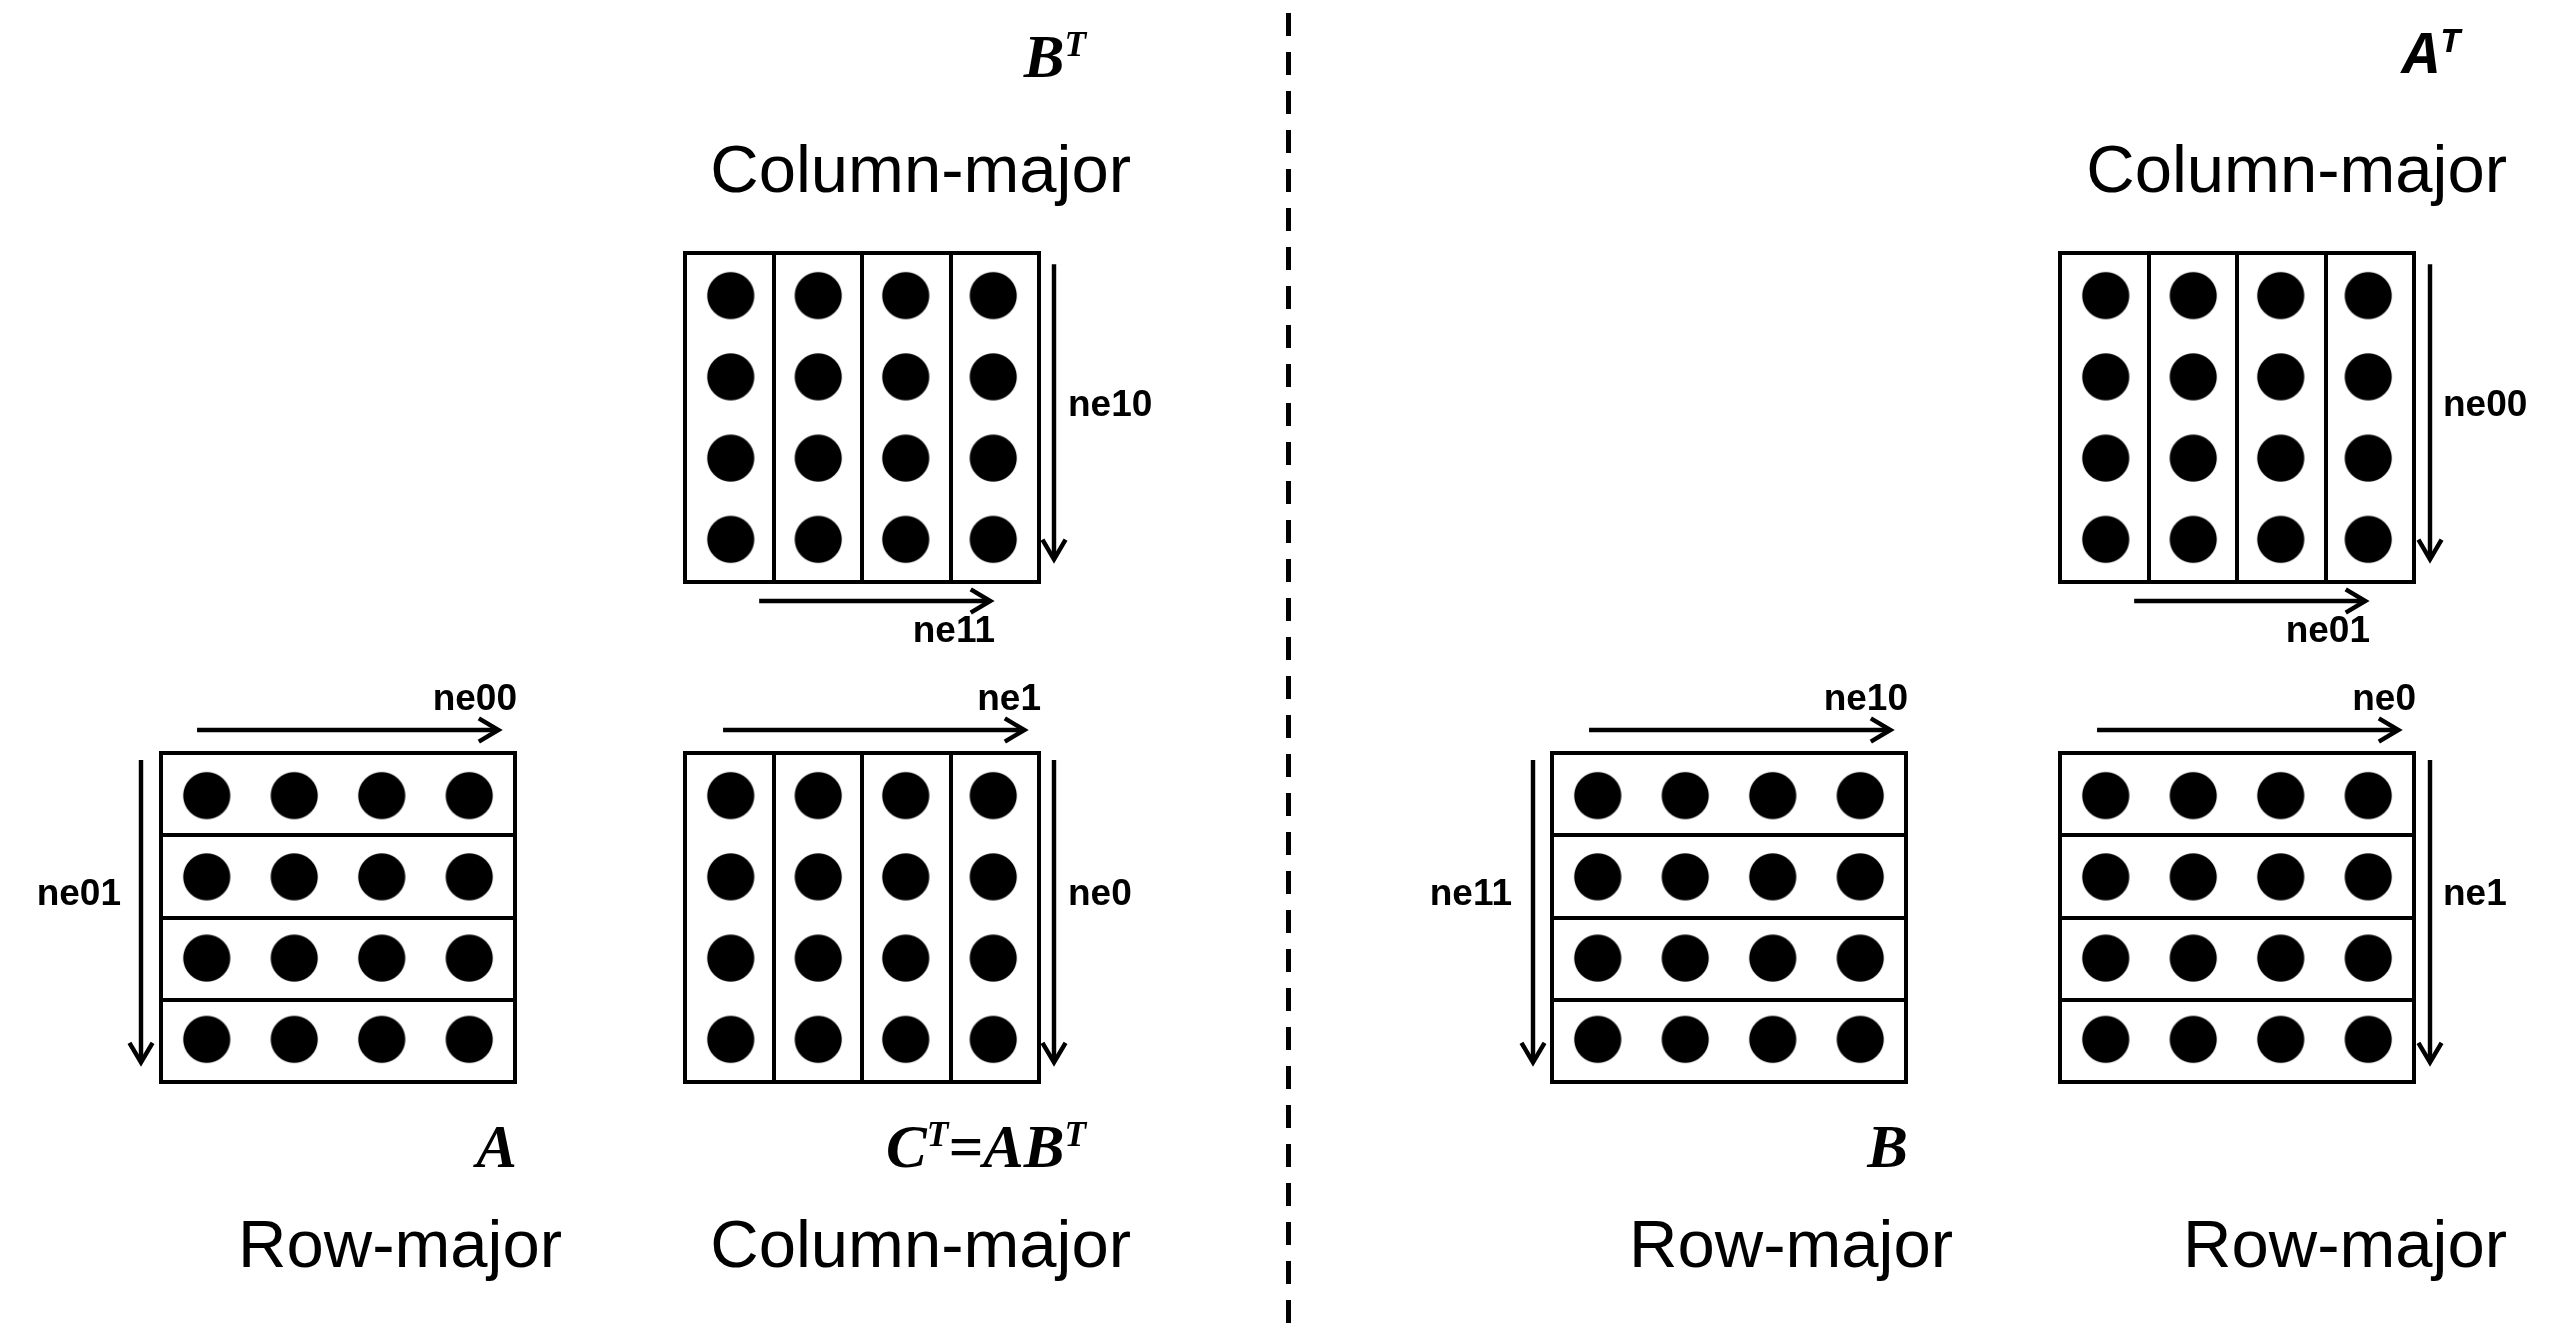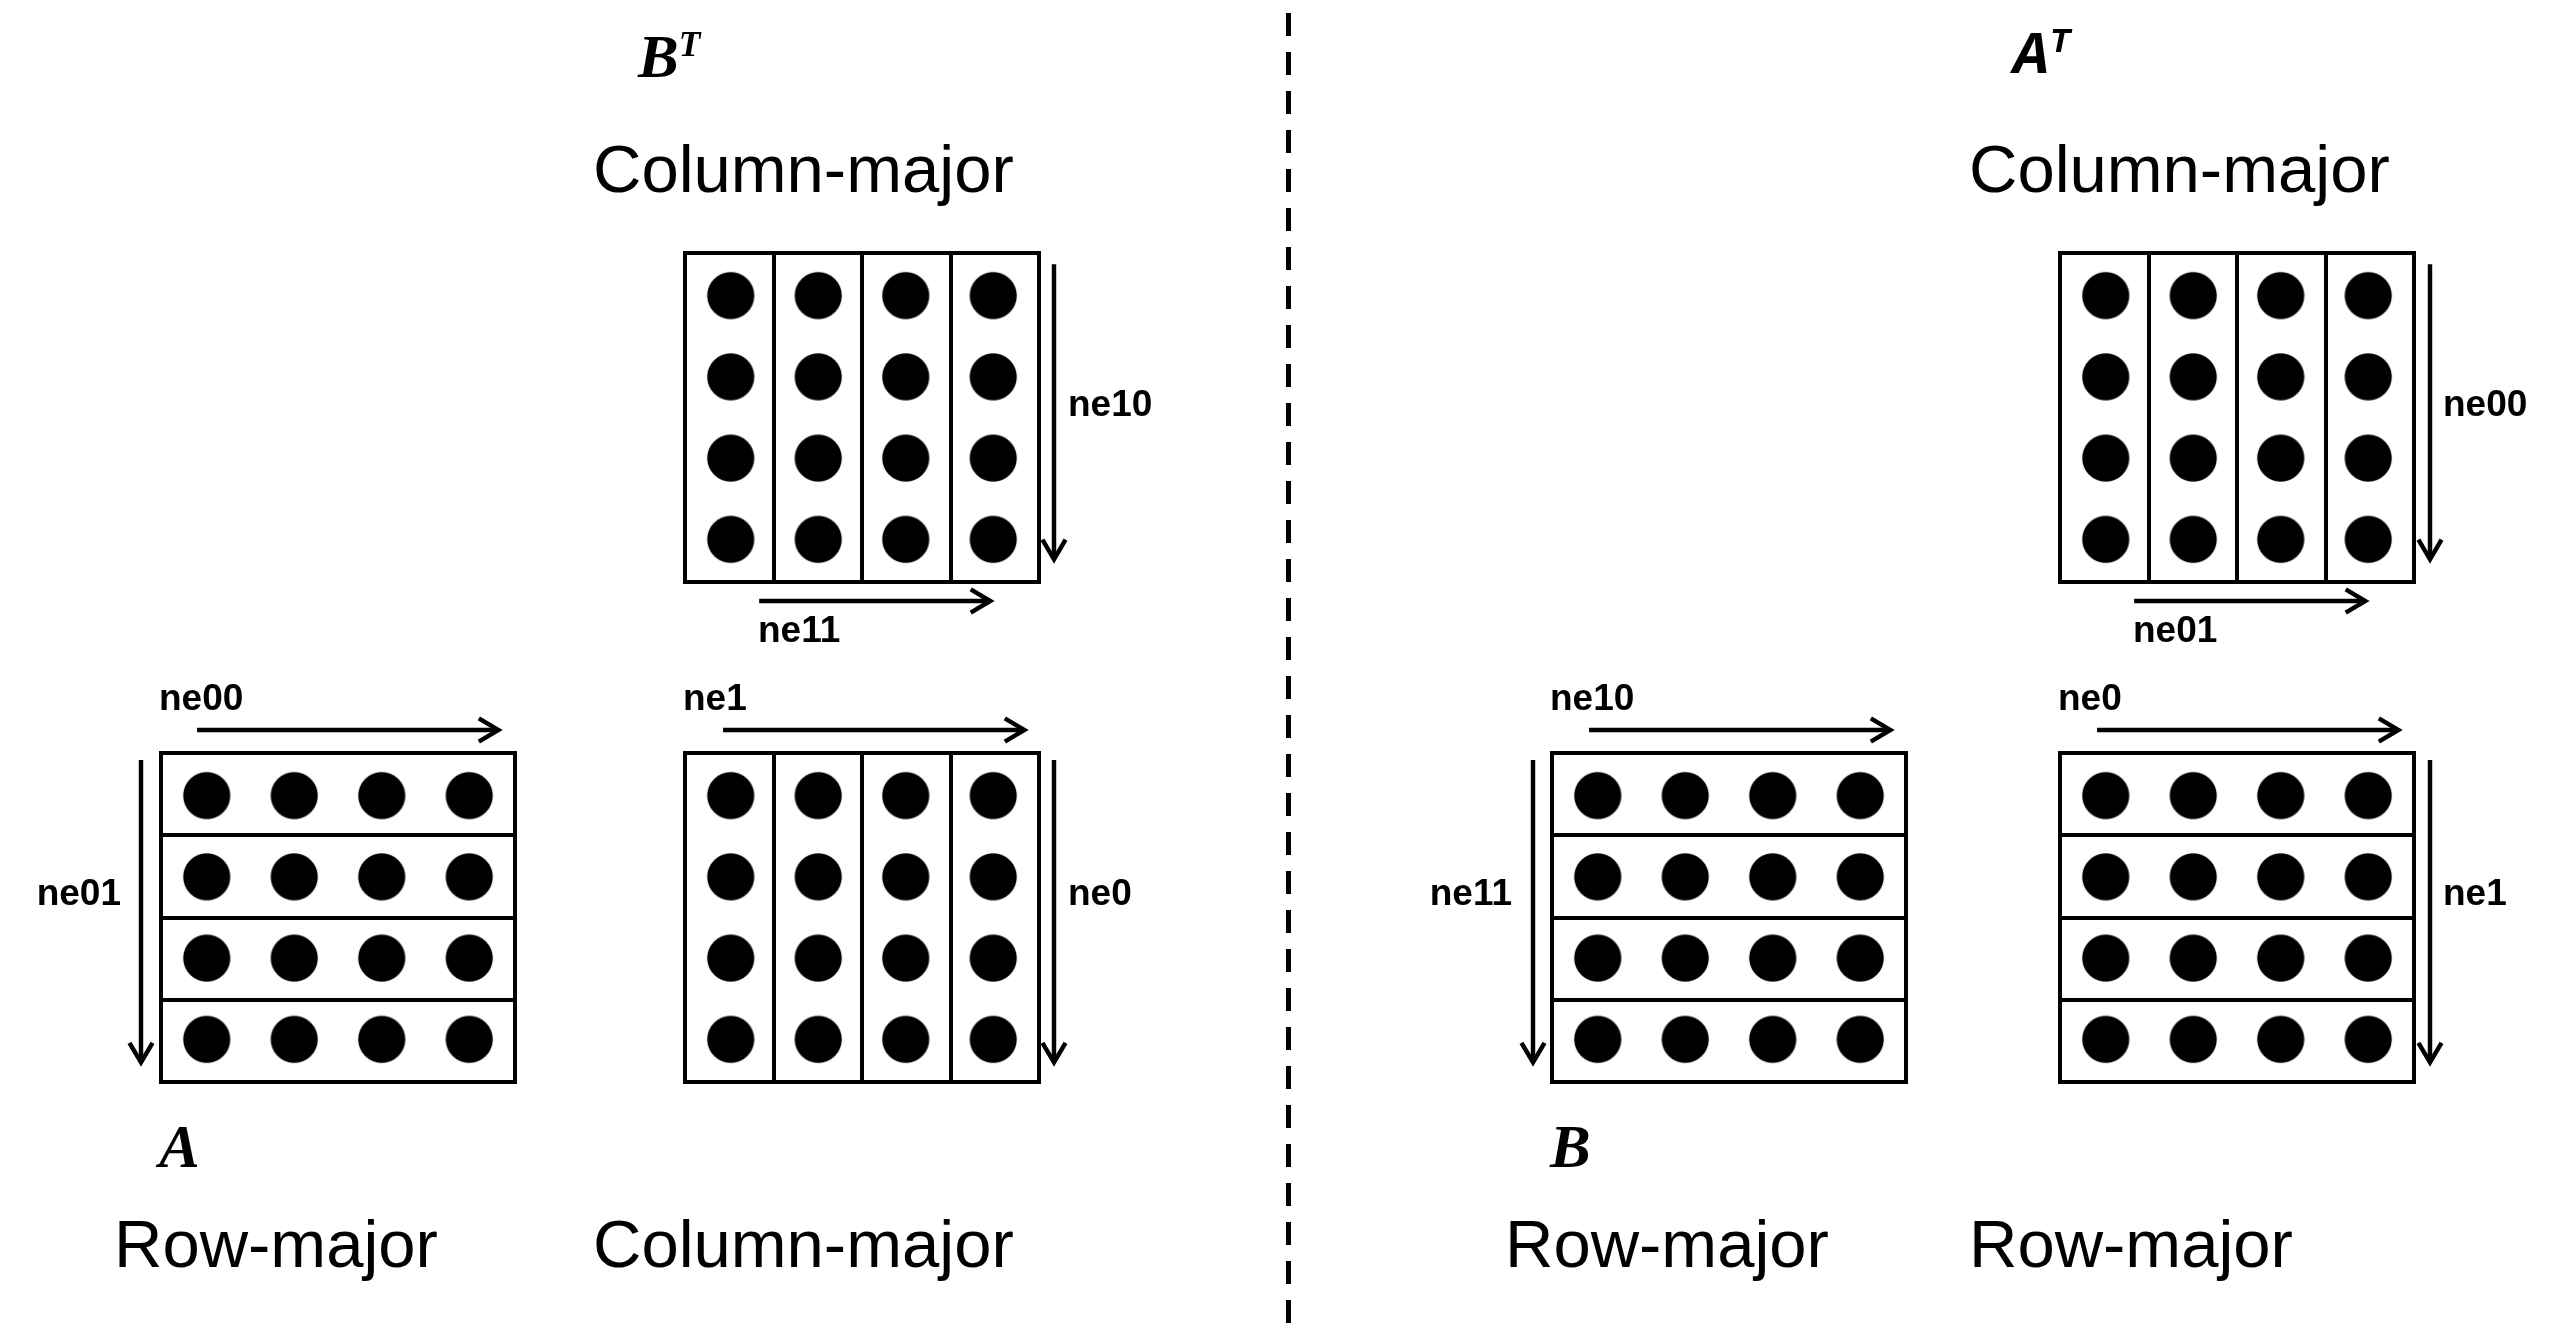--- a/index.html
+++ b/index.html
@@ -7,21 +7,21 @@
   .canvas {
     position: relative;
     width: 2576px;
     height: 1344px;
     background: #ffffff;
     color: #000000;
     font-family: "Liberation Sans", sans-serif;
     overflow: hidden;
   }
   .abs { position: absolute; }
-  .center { text-align: left; }
+  .center { text-align: right; }
   .math {
     font-family: "Liberation Serif", serif;
     font-style: italic;
     font-weight: bold;
     font-size: 61px;
     line-height: 1.05;
   }
   .math sup { font-size: 58%; vertical-align: super; }
   .layout-label { font-size: 67px; line-height: 1.05; }
   .arrow-label { font-weight: bold; font-size: 37px; line-height: 1; }
@@ -106,20 +106,21 @@
     <div class="strip"></div>
     <div class="strip"></div>
     <div class="strip"></div>
     <div class="dots"></div>
   </div>
   <svg class="abs" style="left:1038px; top:759px;" width="32" height="308" viewBox="0 0 36 344">
     <line x1="18" y1="0" x2="18" y2="336" stroke="#000" stroke-width="5"></line>
     <polyline points="5,318 18,340 31,318" fill="none" stroke="#000" stroke-width="5"></polyline>
   </svg>
   <div class="abs arrow-label" style="left:1068px; top:874px;">ne0</div>
+  <div class="abs math center" style="left:638px; top:1115px; width:448px;"><span>C</span><sup>T</sup><span>=AB</span><sup>T</sup></div>
   <div class="abs layout-label center" style="left:593px; top:1209px; width:538px;">Column-major</div>
 
   <div class="divider" style="left:1286px; top:12.5px; height:1317px;"></div>
 
   <div class="abs math center" style="left:2013px; top:25px; width:448px;font-family:Liberation Mono, monospace;"><span>A</span><sup>T</sup></div>
   <div class="abs layout-label center" style="left:1969px; top:134px; width:538px;">Column-major</div>
   <div class="matrix-box col" style="left:2058px; top:251px;">
     <div class="strip"></div>
     <div class="strip"></div>
     <div class="strip"></div>

